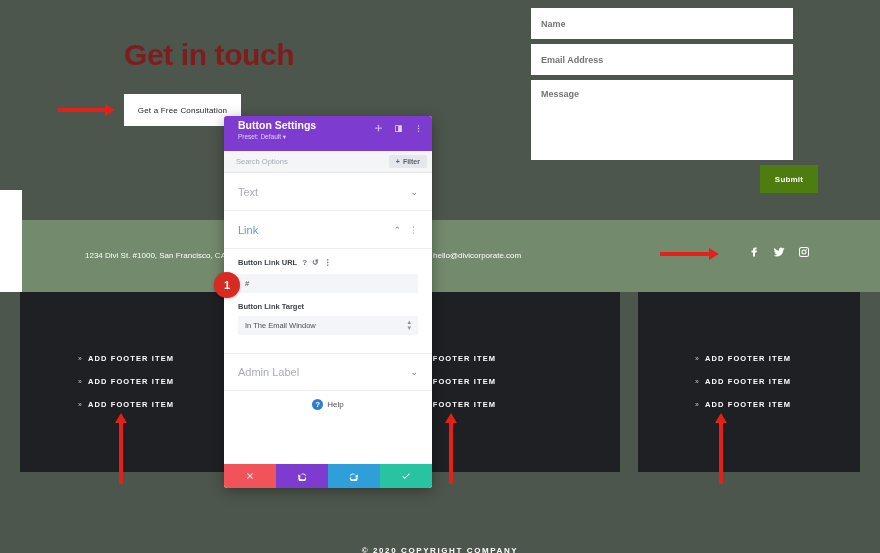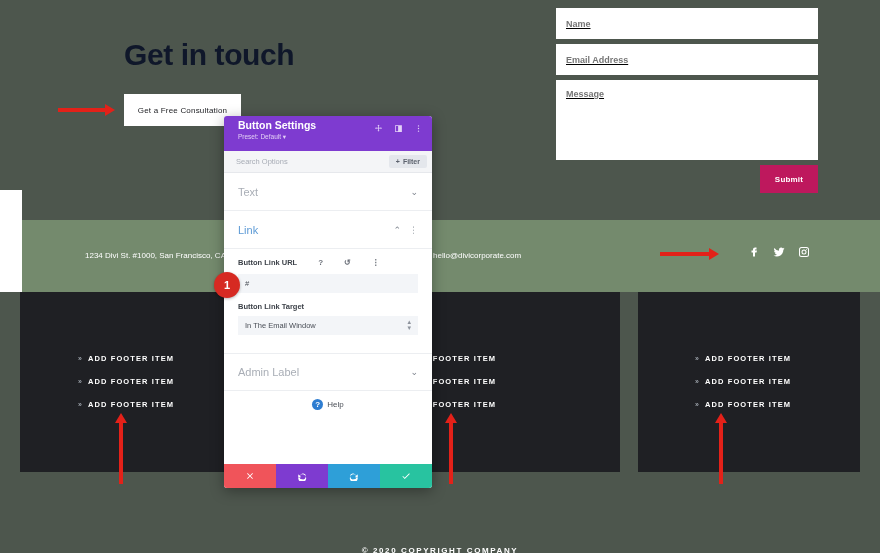--- a/index.html
+++ b/index.html
@@ -25,21 +25,21 @@
     background: #4d564d;
   }
   .white-left {
     position: absolute; left: 0; top: 190px; width: 22px; height: 102px;
     background: #ffffff;
   }
 
   
   .hero-title {
     position: absolute; left: 124px; top: 38px;
-    font-size: 30px; font-weight: bold; color: #0f172a;
+    font-size: 30px; font-weight: bold; color: #7f1d1d;
     letter-spacing: -0.4px;
   }
   .consult-btn {
     position: absolute; left: 124px; top: 94px;
     width: 117px; height: 32px;
     background: #ffffff; color: #222327;
     font-size: 8px; font-weight: normal; letter-spacing: 0.2px;
     display: flex; align-items: center; justify-content: center;
     border: none;
   }
@@ -58,33 +58,33 @@
     border-left: 6px solid transparent; border-right: 6px solid transparent;
     border-bottom: 10px solid #e32119;
   }
   #arrow-consult { left: 58px; top: 108px; width: 48px; }
   #arrow-social  { left: 660px; top: 252px; width: 50px; }
   #arrow-f1 { left: 119px; top: 422px; height: 62px; }
   #arrow-f2 { left: 449px; top: 422px; height: 62px; }
   #arrow-f3 { left: 719px; top: 422px; height: 62px; }
 
   
-  .form-wrap { position: absolute; left: 556px; top: 8px; width: 238px; text-decoration: underline; }
+  .form-wrap { position: absolute; left: 531px; top: 8px; width: 238px; }
   .field {
     width: 262px; background: #ffffff; border: none;
     font-family: "Liberation Sans", sans-serif;
     font-size: 9px; font-weight: bold; color: #2b2d31;
     padding: 9px 10px; display: block; margin-bottom: 5px;
   }
   .field-name { height: 31px; }
   .field-email { height: 31px; }
   .field-msg { height: 80px; resize: none; }
   .submit-btn {
     position: absolute; left: 760px; top: 165px;
-    width: 58px; height: 28px; background: #be185d; color: #ffffff;
+    width: 58px; height: 28px; background: #4d7c0f; color: #ffffff;
     font-size: 8px; font-weight: bold; border: none;
     display: flex; align-items: center; justify-content: center;
     letter-spacing: 0.2px;
   }
 
   
   .info-addr {
     position: absolute; left: 85px; top: 251px;
     font-size: 8px; color: #ffffff; white-space: nowrap;
   }
@@ -153,21 +153,21 @@
     padding: 0 14px;
   }
   .toggle-title { font-size: 11px; color: #a9aeb6; }
   .toggle-title.open { color: #5e9bd6; }
   .toggle-right { display: flex; align-items: center; gap: 8px; }
   .chev-icon { font-size: 9px; color: #7d838d; }
   .dots-icon { font-size: 9px; color: #9aa0a8; letter-spacing: 0; }
   .field-block { padding: 9px 14px 0 14px; }
   .field-label {
     font-size: 7.5px; font-weight: bold; color: #3d4249;
-    display: flex; gap: 21px; margin-bottom: 5px;
+    display: flex; gap: 5px; margin-bottom: 5px;
   }
   .field-label .mini { color: #6b7079; font-size: 8px; }
   .txt-input {
     width: 100%; height: 19px; background: #f3f5f8; border: none;
     font-size: 7.5px; color: #4a4f57; padding: 0 7px;
     font-family: "Liberation Sans", sans-serif;
   }
   .select-wrap { position: relative; }
   .sel-input {
     width: 100%; height: 19px; background: #f3f5f8; border: none;

